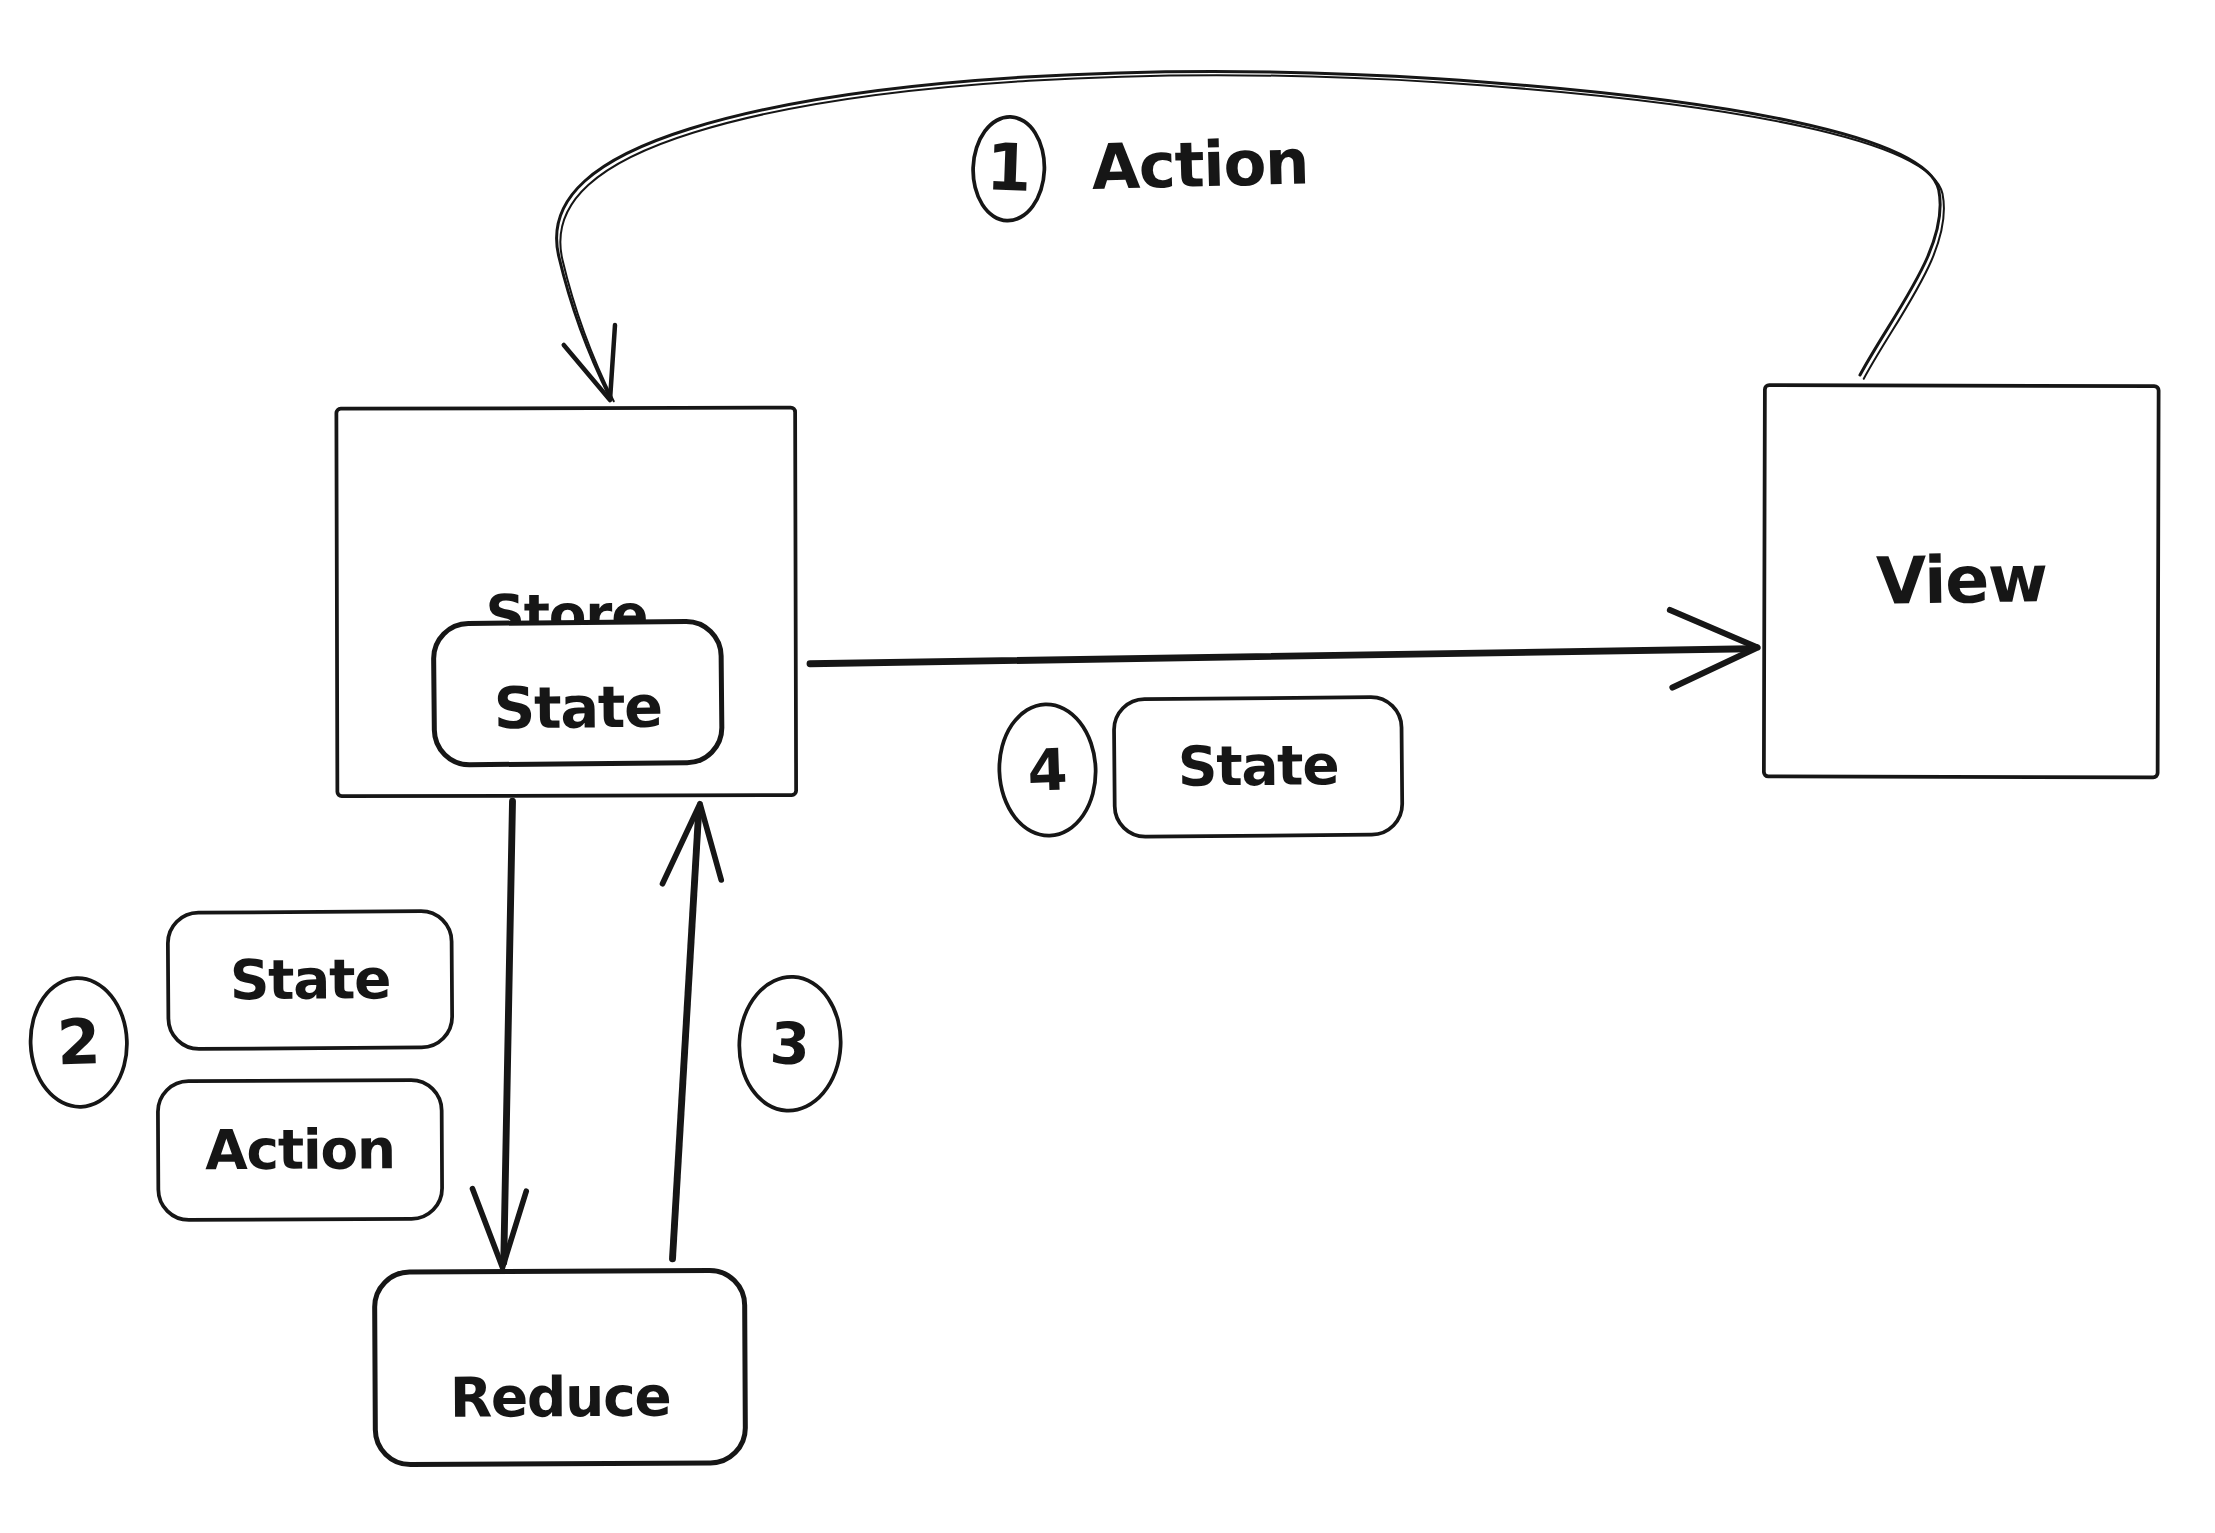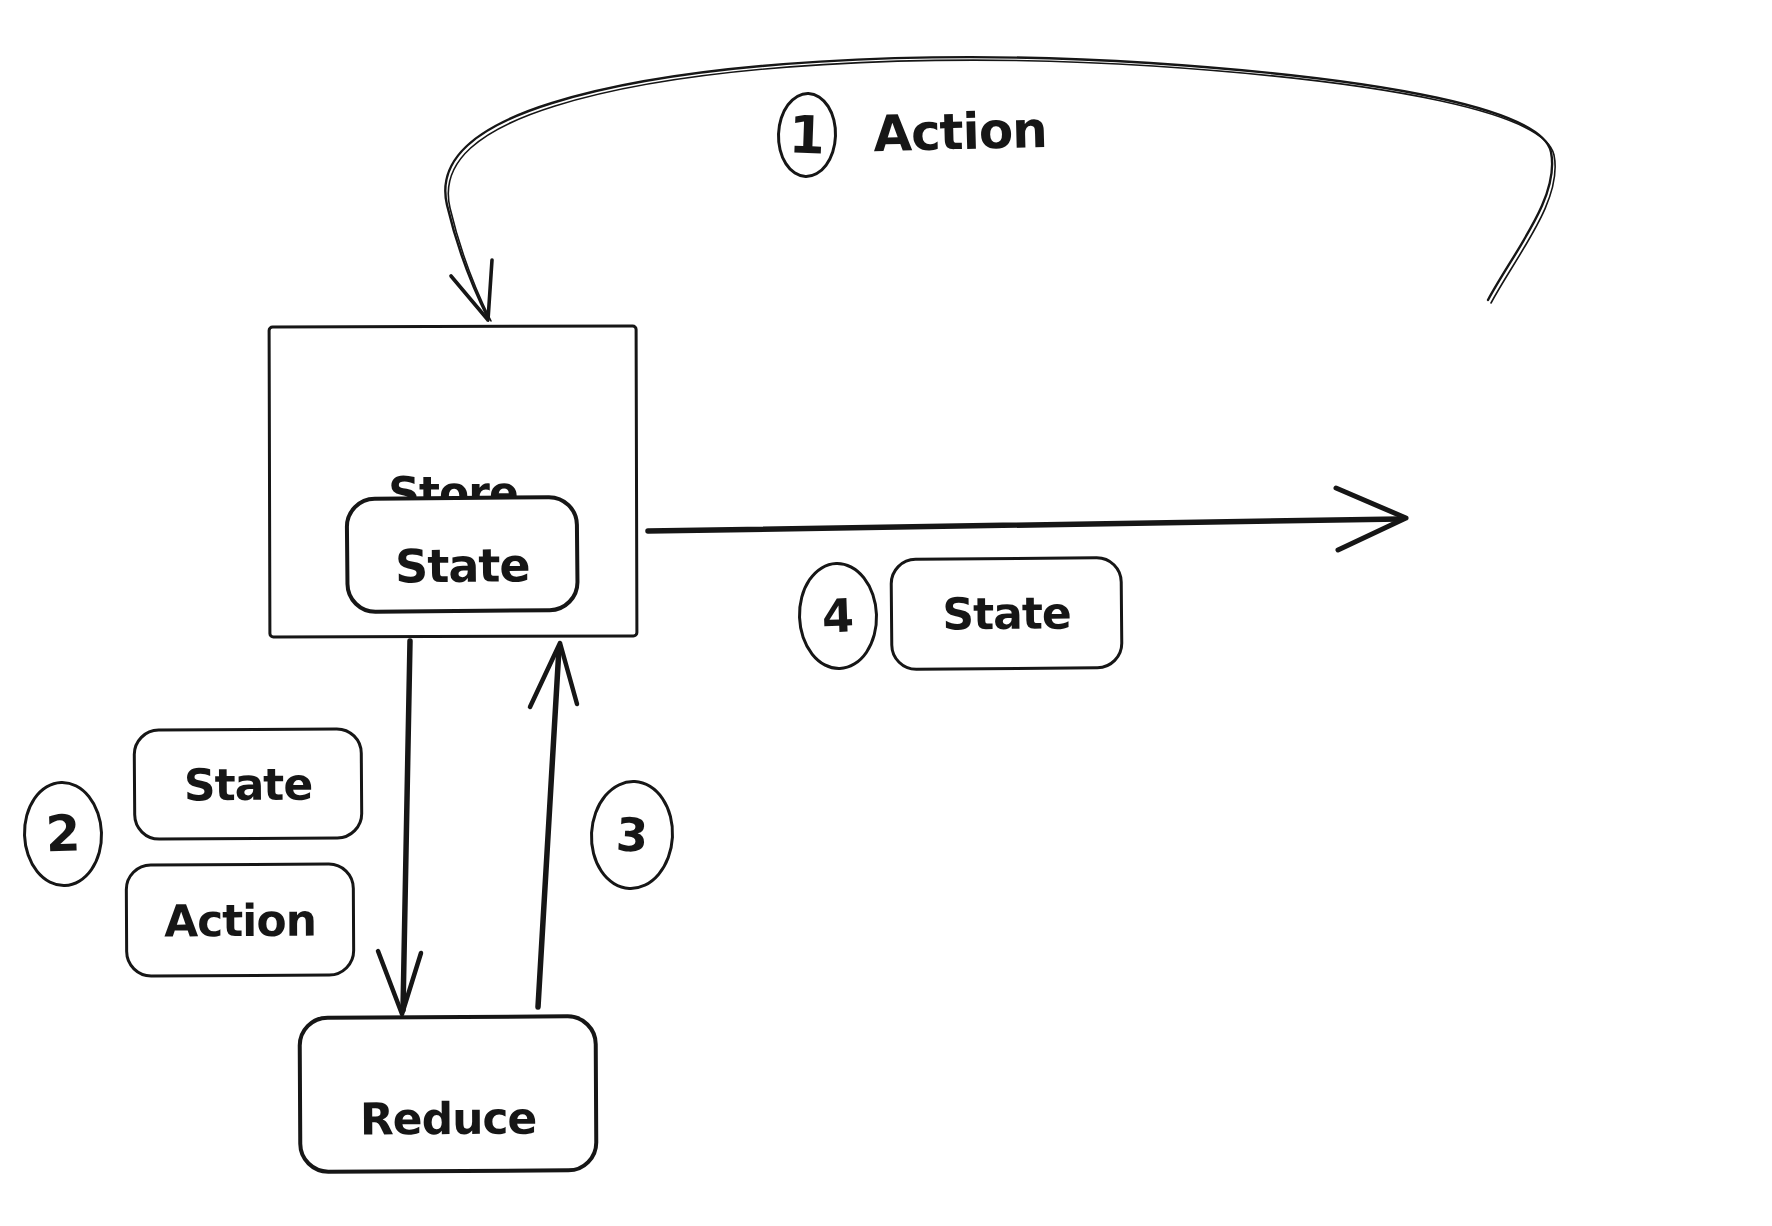--- a/index.html
+++ b/index.html
@@ -84,20 +84,23 @@
     </g>
   </svg>
 
   <div class="sketch-box square store-box">
     <span class="node-title">Store</span>
     <div class="store-state-box">
       <span class="node-title">State</span>
     </div>
   </div>
 
+  <div class="sketch-box square view-box">
+    <span class="node-title">View</span>
+  </div>
 
   <div class="sketch-box rounded reduce-box">
     <span class="node-title">Reduce</span>
   </div>
 
   <div class="badge badge-1">
     <span>1</span>
   </div>
   <div class="free-label action-1-label">Action</div>
 

